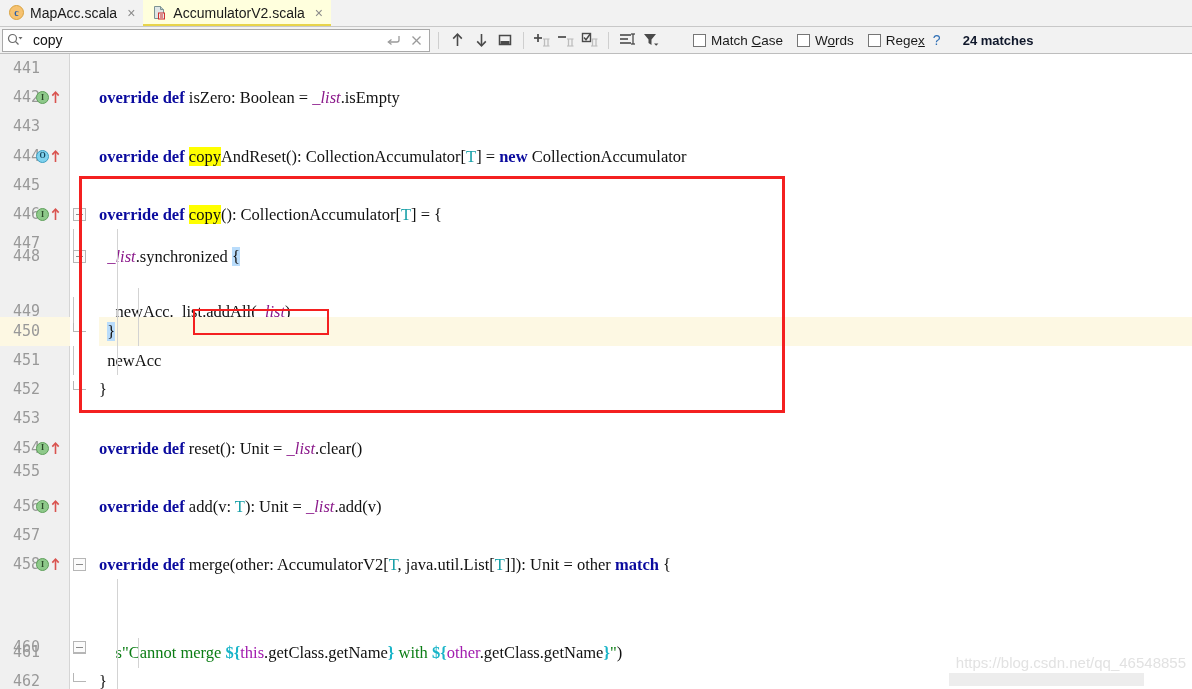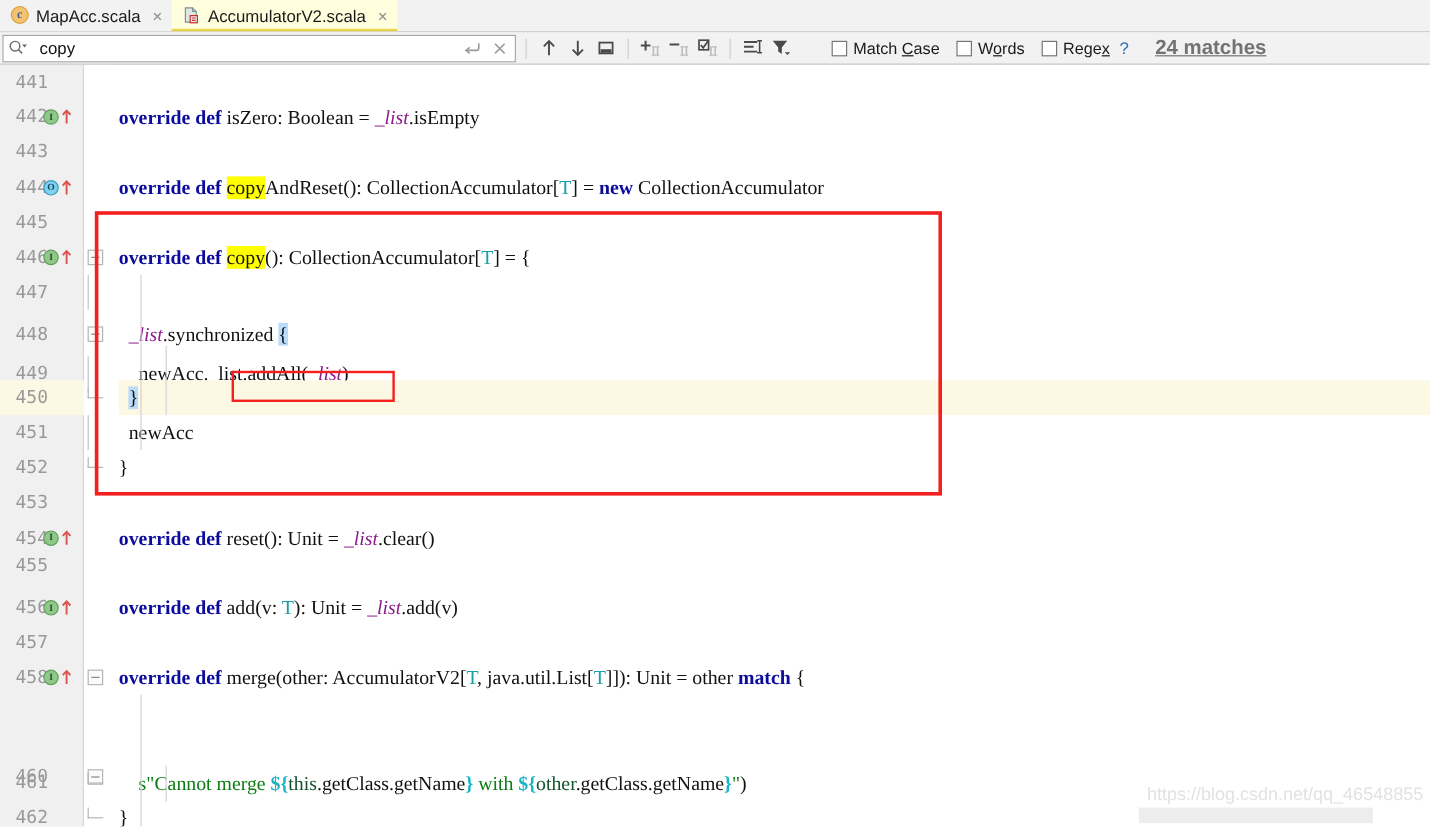--- a/index.html
+++ b/index.html
@@ -94,21 +94,21 @@
     width:13px; height:13px;
     border:1px solid #767676; background:#fff;
     flex:0 0 auto;
   }
   .mn { text-decoration:underline; }
   .help-q {
     color:#2f6fb5; font-size:14px; cursor:pointer; margin-right:22px;
     font-weight:normal;
   }
   .match-count {
-    font-size:17px; font-weight:bold; color:#737373; white-space:nowrap;text-decoration:underline;
+    font-size:13px; font-weight:bold; color:#0f172a; white-space:nowrap;
   }
 
   
   .editor {
     position:absolute; top:54px; left:0; width:1192px; height:635px;
     background:#ffffff;
     overflow:hidden;
   }
   .gutter {
     position:absolute; top:0; left:0; width:70px; height:635px;
@@ -156,21 +156,21 @@
     color:#111111;
     white-space:pre;
   }
 
   
   .kw   { color:#0b0b9e; font-weight:bold; }
   .fld  { color:#8b1a8b; font-style:italic; }
   .typ  { color:#18a0a8; }
   .str  { color:#0b7d14; }
   .intp { color:#18b4c8; font-weight:bold; }
-  .idb  { color:#14532d;text-align:right; }
+  .idb  { color:#a21caf;text-align:right; }
   .hl   { background:#ffff00; }
   .selb { background:#b9dcfb; }
 
   
   .fold {
     position:absolute; left:0; width:13px; height:13px;
     border:1px solid #b6b6b6; background:#fbfbfb;
   }
   .fold:after{
     content:""; position:absolute; left:2px; top:5px; width:7px; height:1px;
@@ -415,21 +415,21 @@
       <div class="code"><span class="kw">override</span> <span class="kw">def</span> <span class="hl">copy</span>(): CollectionAccumulator[<span class="typ">T</span>] = {</div>
     </div>
 
     <div class="row" style="top:175.2px;">
       <div class="lnbg"></div>
         <div class="codebg"></div>
       <div class="lnum">447</div>
       <div class="foldtail" style="left:73px; top:0px; height:29.2px;"></div>
     </div>
 
-    <div class="row" style="top:210px;">
+    <div class="row" style="top:188px;">
       <div class="lnbg"></div>
         <div class="codebg"></div>
       <div class="lnum">448</div>
       <div class="fold" style="left:73px; top:8px;"></div>
       <div class="code">  <span class="fld">_list</span>.synchronized <span class="selb">{</span></div>
     </div>
 
     <div class="row" style="top:243px;">
       <div class="lnbg"></div>
         <div class="codebg"></div>

